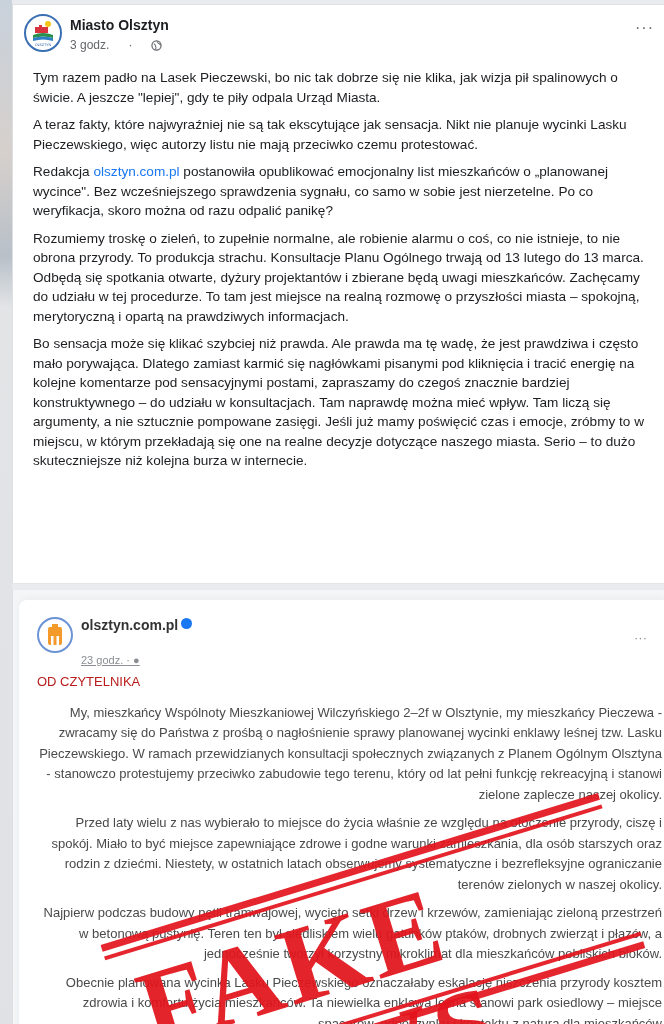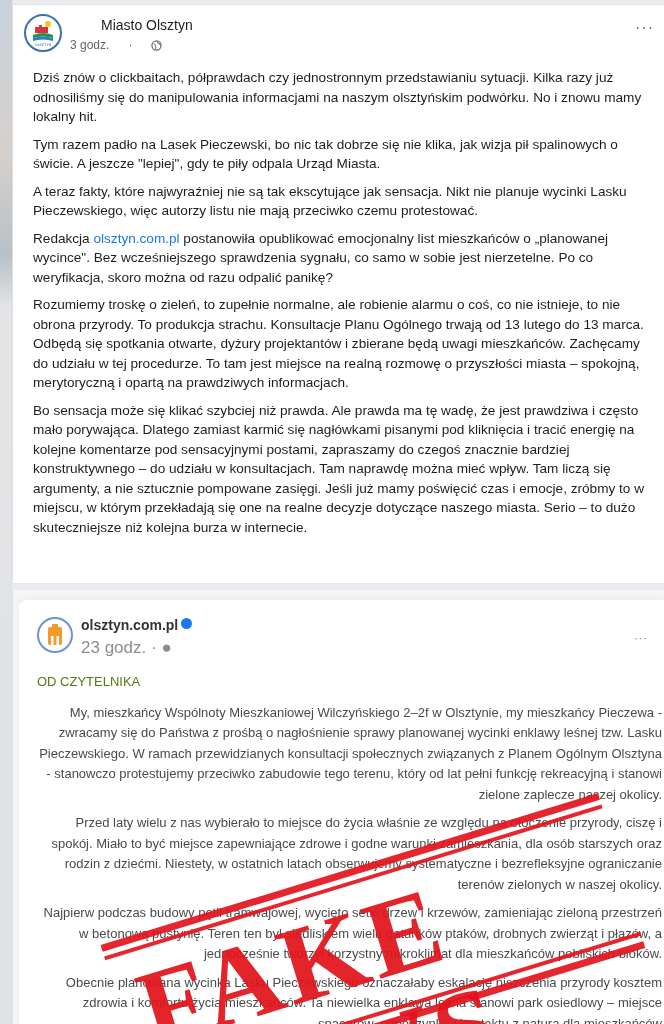--- a/index.html
+++ b/index.html
@@ -21,21 +21,21 @@
     background: #ffffff;
     border-top: 1px solid #dcdfe3;
     border-left: 1px solid #dcdfe3;
     border-bottom: 1px solid #e4e6e9;
   }
   .avatar {
     position: absolute; left: 11px; top: 9px; width: 38px; height: 38px;
     border-radius: 50%; border: 2px solid #3b6fb3; background: #fff; overflow: hidden;
   }
   .author-name {
-    position: absolute; left: 57px; top: 12px; font-size: 14px; font-weight: normal; color: #1c1e21; margin-left: 31px;
+    position: absolute; left: 57px; top: 12px; font-size: 14px; font-weight: bold; color: #1c1e21;
   }
   .meta {
     position: absolute; left: 57px; top: 33px; font-size: 12px; color: #65676b;
     display: flex; align-items: center; gap: 19px;
   }
   .globe { display: inline-block; width: 11px; height: 11px; }
   .more-btn {
     position: absolute; right: 10px; top: 14px; font-size: 16px; color: #65676b;
     letter-spacing: 1px; cursor: pointer;
   }
@@ -64,32 +64,33 @@
   }
   .emb-author {
     position: absolute; left: 62px; top: 17px; font-size: 14px; font-weight: bold; color: #333;
     filter: blur(0.5px);
   }
   .verified {
     display: inline-block; width: 11px; height: 11px; border-radius: 50%;
     background: #1877f2; vertical-align: 1px; margin-left: 3px;
   }
   .emb-meta {
-    position: absolute; left: 62px; top: 38px; font-size: 17px; color: #8a8d91;
+    position: absolute; left: 62px; top: 54px; font-size: 11px; color: #8a8d91;
     filter: blur(0.5px);
+    text-decoration: underline;
   }
   .emb-more {
     position: absolute; right: 18px; top: 30px; font-size: 13px; color: #8a8d91; filter: blur(0.5px);
   }
   .emb-body {
     position: absolute; left: 18px; top: 72px; width: 625px;
     font-size: 13px; line-height: 20.5px; color: #4a4a4a;
     filter: blur(0.55px);
   }
-  .emb-body .heading { margin-bottom: 10px; color: #4d7c0f; }
+  .emb-body .heading { margin-bottom: 10px; color: #b91c1c; }
   .emb-body p { margin-bottom: 8px; text-align: right; }
 
   
   .stamp {
     position: absolute; left: 96px; top: 828px; width: 540px; height: 260px;
     transform: rotate(-17deg); transform-origin: 50% 50%;
     pointer-events: none;
   }
   .stamp-line {
     position: absolute; left: 20px; width: 520px; height: 7px; background: #e3141c; opacity: .92;
@@ -122,21 +123,20 @@
     <span>3 godz.</span>
     <span>·</span>
     <svg class="globe" viewBox="0 0 12 12">
       <circle cx="6" cy="6" r="5" fill="none" stroke="#65676b" stroke-width="1.3"></circle>
       <path d="M3 4 q2 1 2 3 q1 1 0 3 M7 1.5 q0 2 2 2.5 q1 1 1.5 2" fill="none" stroke="#65676b" stroke-width="1.1"></path>
     </svg>
   </div>
   <div class="more-btn">···</div>
 
   <div class="post-body">
-    <p>Dziś znów o clickbaitach, półprawdach czy jednostronnym przedstawianiu sytuacji. Kilka razy już odnosiliśmy się do manipulowania informacjami na naszym olsztyńskim podwórku. No i znowu mamy lokalny hit.</p>
     <p>Tym razem padło na Lasek Pieczewski, bo nic tak dobrze się nie klika, jak wizja pił spalinowych o świcie. A jeszcze "lepiej", gdy te piły odpala Urząd Miasta.</p>
     <p>A teraz fakty, które najwyraźniej nie są tak ekscytujące jak sensacja. Nikt nie planuje wycinki Lasku Pieczewskiego, więc autorzy listu nie mają przeciwko czemu protestować.</p>
     <p><span>Redakcja </span><a>olsztyn.com.pl</a><span> postanowiła opublikować emocjonalny list mieszkańców o „planowanej wycince". Bez wcześniejszego sprawdzenia sygnału, co samo w sobie jest nierzetelne. Po co weryfikacja, skoro można od razu odpalić panikę?</span></p>
     <p>Rozumiemy troskę o zieleń, to zupełnie normalne, ale robienie alarmu o coś, co nie istnieje, to nie obrona przyrody. To produkcja strachu. Konsultacje Planu Ogólnego trwają od 13 lutego do 13 marca. Odbędą się spotkania otwarte, dyżury projektantów i zbierane będą uwagi mieszkańców. Zachęcamy do udziału w tej procedurze. To tam jest miejsce na realną rozmowę o przyszłości miasta – spokojną, merytoryczną i opartą na prawdziwych informacjach.</p>
     <p>Bo sensacja może się klikać szybciej niż prawda. Ale prawda ma tę wadę, że jest prawdziwa i często mało porywająca. Dlatego zamiast karmić się nagłówkami pisanymi pod kliknięcia i tracić energię na kolejne komentarze pod sensacyjnymi postami, zapraszamy do czegoś znacznie bardziej konstruktywnego – do udziału w konsultacjach. Tam naprawdę można mieć wpływ. Tam liczą się argumenty, a nie sztucznie pompowane zasięgi. Jeśli już mamy poświęcić czas i emocje, zróbmy to w miejscu, w którym przekładają się one na realne decyzje dotyczące naszego miasta. Serio – to dużo skuteczniejsze niż kolejna burza w internecie.</p>
   </div>
 </div>
 
 <div class="embedded">
   <div class="embedded-inner">

